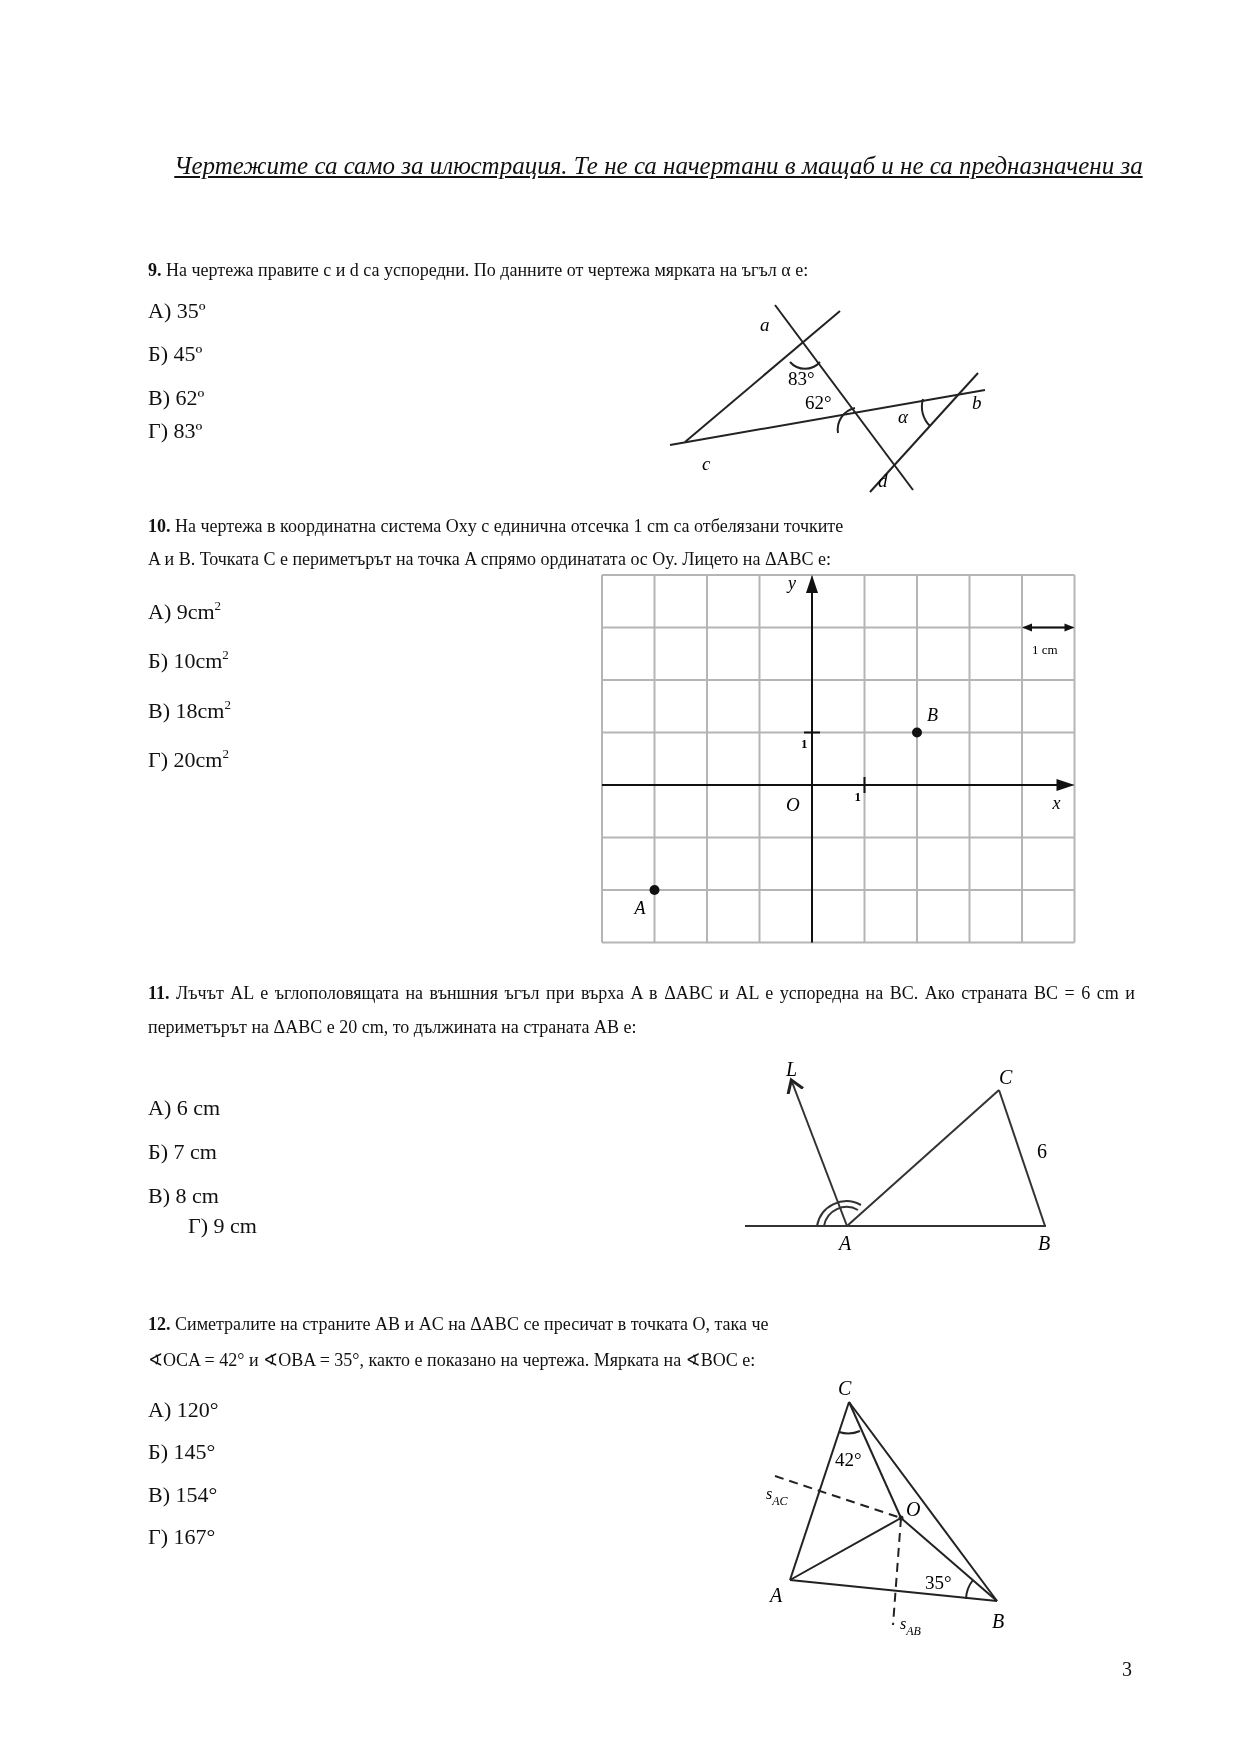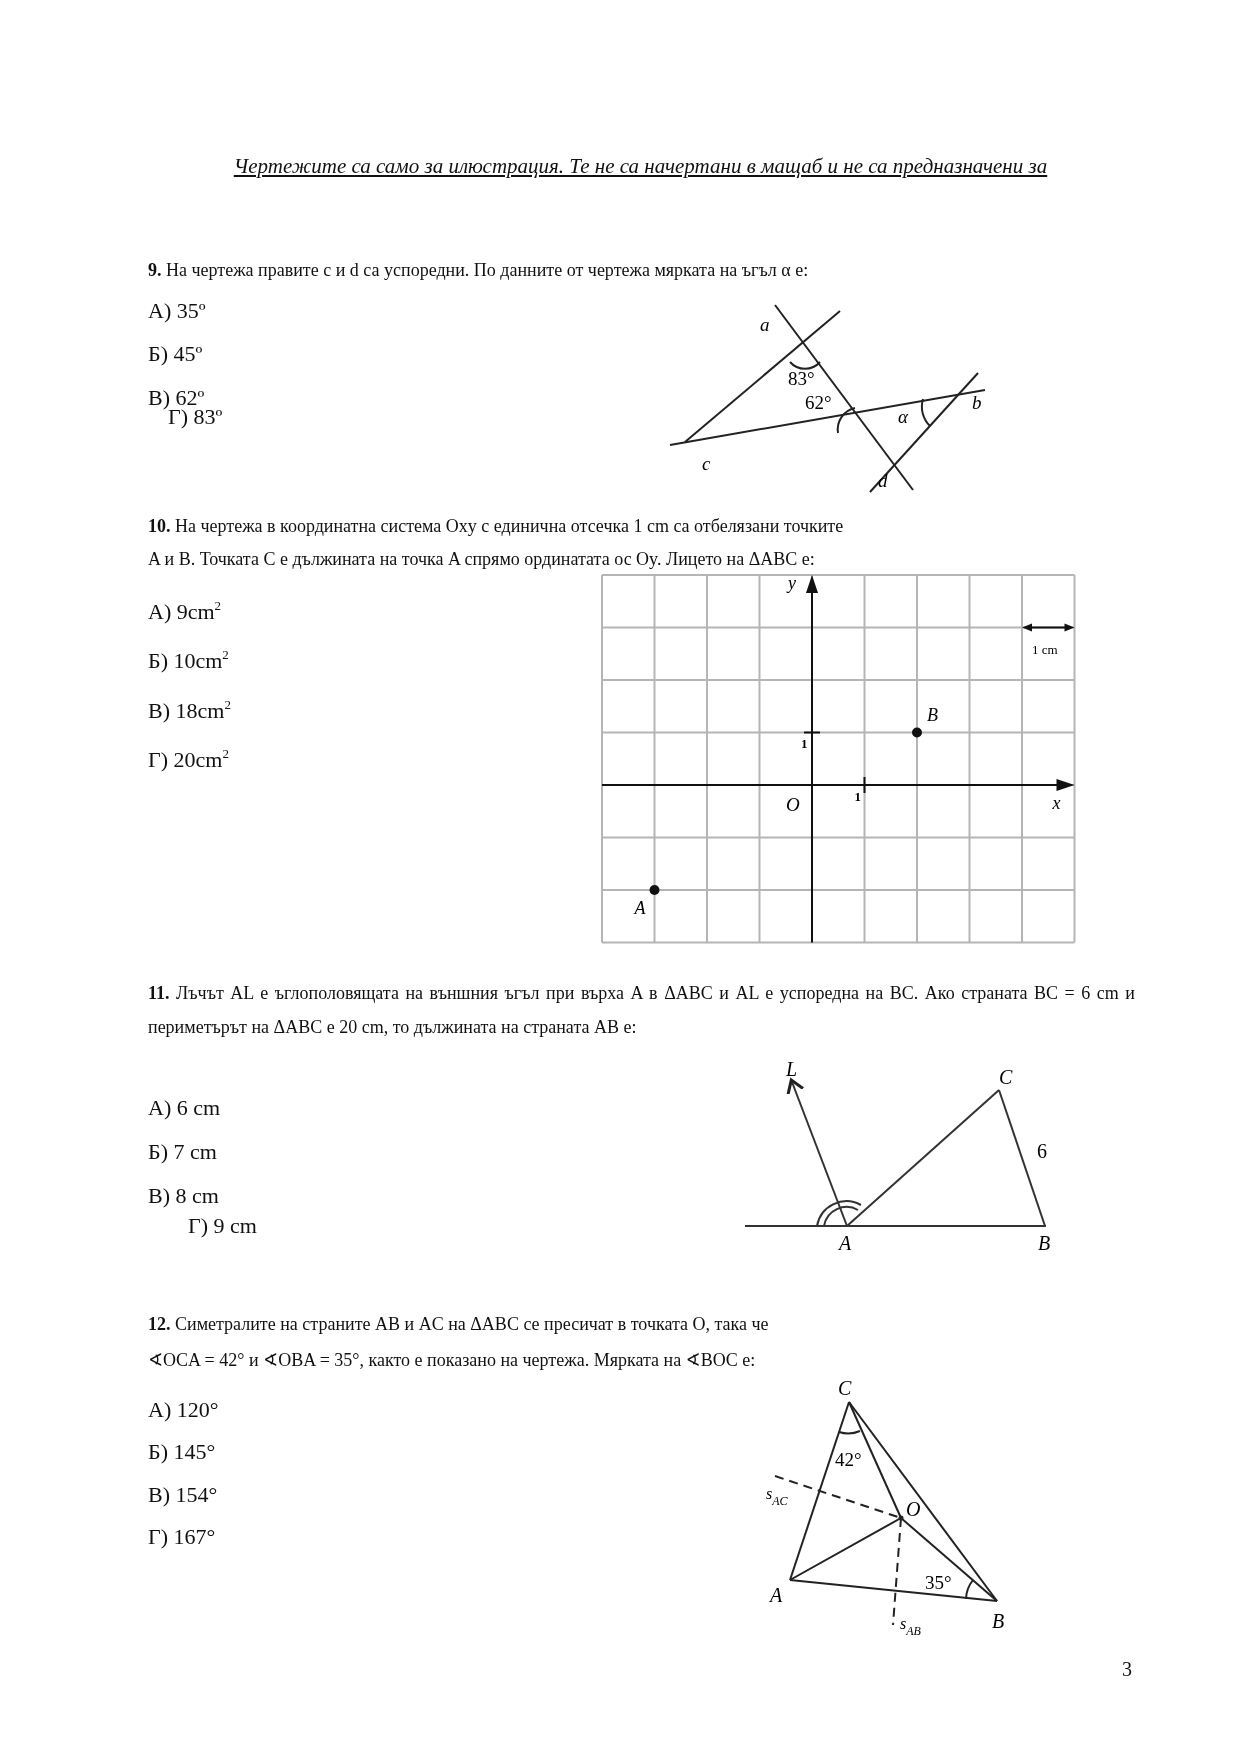--- a/index.html
+++ b/index.html
@@ -1,20 +1,20 @@
 <!DOCTYPE html>
 <html><head>
 <meta charset="utf-8">
 <style>
   html, body { margin: 0; padding: 0; background: #ffffff; }
   body { width: 1241px; height: 1755px; position: relative; overflow: hidden;
          font-family: "Liberation Serif", "DejaVu Serif", serif; color: #111; }
   .abs { position: absolute; }
-  .note { left: 148px; width: 985px; top: 150px; text-align: center; font-style: italic;
-          font-size: 21px; line-height: 32px; text-decoration: underline; }
+  .note { left: 166px; width: 985px; top: 150px; text-align: center; font-style: italic;
+          font-size: 25px; line-height: 32px; text-decoration: underline; }
   .q { left: 148px; width: 987px; font-size: 18px; line-height: 33px; text-align: justify; }
   .q .num { font-weight: bold; }
   .opt { left: 148px; font-size: 22px; line-height: 28px; white-space: nowrap; }
   .opt sup { font-size: 13px; vertical-align: 9px; }
   .fig { position: absolute; }
   .fig text { font-family: "Liberation Serif", serif; }
   .it { font-style: italic; }
   .pnum { left: 1122px; top: 1658px; font-size: 20px; }
 </style>
 </head>
@@ -24,21 +24,21 @@
   <div>Чертежите са само за илюстрация. Те не са начертани в мащаб и не са предназначени за</div>
 </div>
 
 <div class="abs q" style="top:254px;">
   <span class="num">9.</span>
   <span>На чертежа правите c и d са успоредни. По данните от чертежа мярката на ъгъл α е:</span>
 </div>
 <div class="abs opt" style="top:297px;"><span>А)</span> <span>35º</span></div>
 <div class="abs opt" style="top:340px;text-align:center;"><span>Б)</span> <span>45º</span></div>
 <div class="abs opt" style="top:384px;"><span>В)</span> <span>62º</span></div>
-<div class="abs opt" style="top:403px;margin-left:20px;"><span>Г)</span> <span>83º</span></div>
+<div class="abs opt" style="top:417px;"><span>Г)</span> <span>83º</span></div>
 
 <svg class="fig" style="left:660px; top:295px;" width="350" height="200">
   <g stroke="#222" stroke-width="2" fill="none">
 
     <line x1="115" y1="10" x2="253" y2="195"></line>
 
     <line x1="25" y1="147" x2="180" y2="16"></line>
 
     <line x1="10" y1="150" x2="325" y2="95"></line>
 
@@ -52,21 +52,21 @@
   <text x="312" y="114" font-size="19" class="it">b</text>
   <text x="42" y="175" font-size="19" class="it">c</text>
   <text x="218" y="192" font-size="19" class="it">d</text>
   <text x="128" y="90" font-size="19">83°</text>
   <text x="145" y="114" font-size="19">62°</text>
   <text x="238" y="128" font-size="19" class="it">α</text>
 </svg>
 
 <div class="abs q" style="top:510px;">
   <div><span class="num">10.</span> <span>На чертежа в координатна система Oxy с единична отсечка 1 cm са отбелязани точките</span></div>
-  <div>A и B. Точката C е дължината на точка A спрямо ординатата ос Oy. Лицето на ΔABC е:</div>
+  <div>A и B. Точката C е периметърът на точка A спрямо ординатата ос Oy. Лицето на ΔABC е:</div>
 </div>
 <div class="abs opt" style="top:592px;"><span>А)</span> <span>9cm</span><sup>2</sup></div>
 <div class="abs opt" style="top:641px;"><span>Б)</span> <span>10cm</span><sup>2</sup></div>
 <div class="abs opt" style="top:691px;"><span>В)</span> <span>18cm</span><sup>2</sup></div>
 <div class="abs opt" style="top:740px;"><span>Г)</span> <span>20cm</span><sup>2</sup></div>
 
 <svg class="fig" id="grid-svg" style="left:590px; top:565px;" width="520" height="390">
   <g id="grid-lines">
       <line x1="12" y1="10" x2="12" y2="377.5" stroke="#b5b5b5" stroke-width="2"></line>
       <line x1="64.5" y1="10" x2="64.5" y2="377.5" stroke="#b5b5b5" stroke-width="2"></line>

